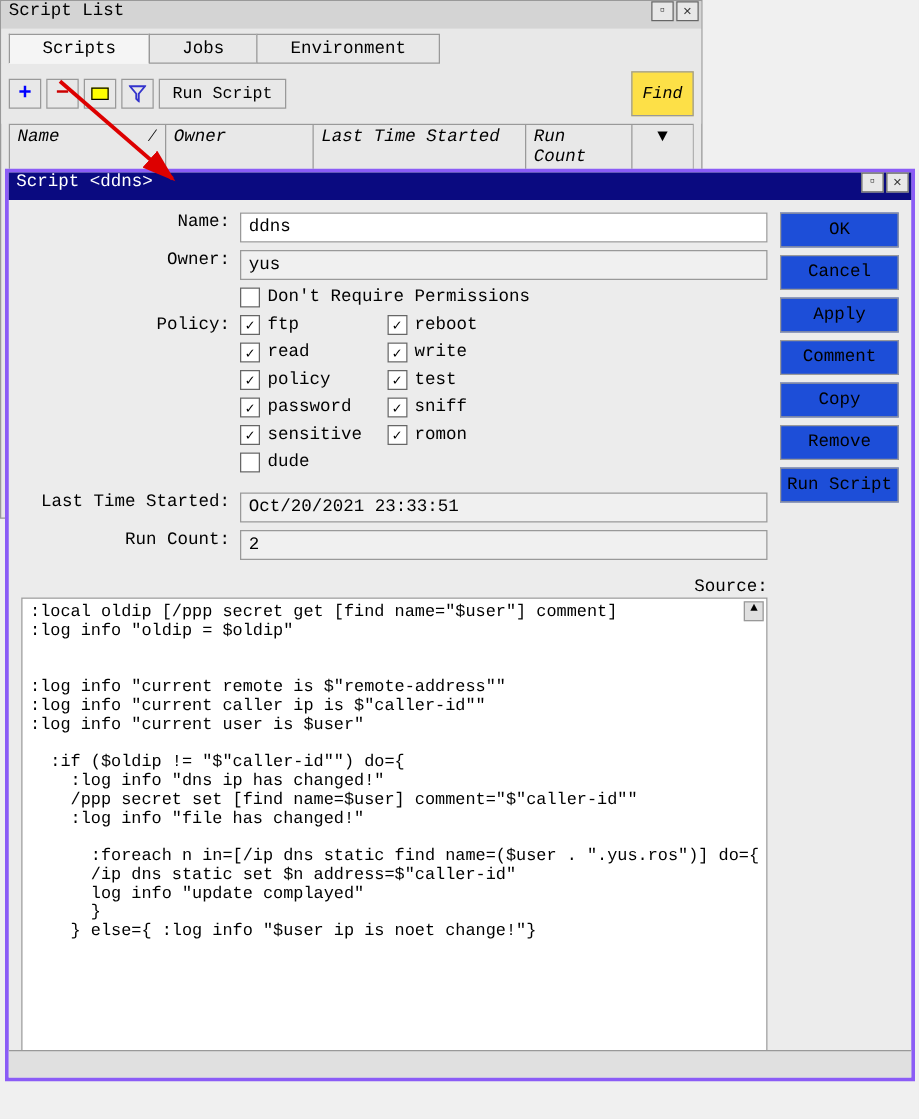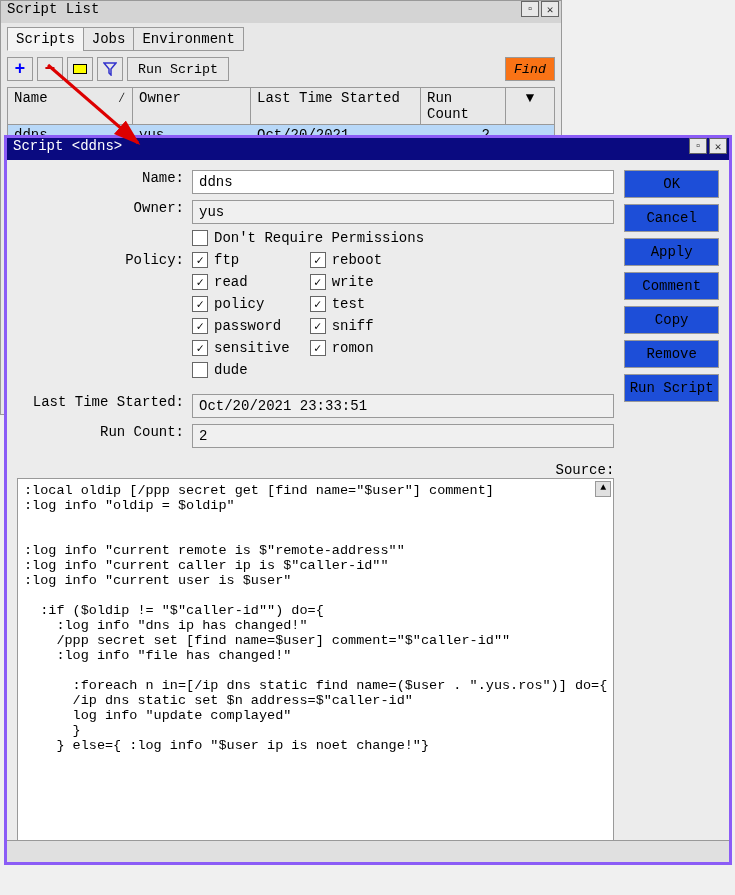--- a/index.html
+++ b/index.html
@@ -50,21 +50,21 @@
       color: #333;
       cursor: pointer;
     }
     
     .tabs {
       display: flex;
       background: #e8e8e8;
       padding: 4px 6px 0 6px;
     }
     .tab {
-      padding: 3px 8px;
+      padding: 3px 26px;
       border: 1px solid #999;
       background: #e8e8e8;
       margin-right: -1px;
       cursor: pointer;
       font-family: "Courier New", monospace;
     }
     .tab.active {
       background: #f5f5f5;
       border-bottom-color: #f5f5f5;
     }
@@ -88,38 +88,39 @@
     .run-btn {
       height: 24px;
       padding: 0 10px;
       background: #e8e8e8;
       border: 1px solid #999;
       cursor: pointer;
       font-family: "Courier New", monospace;
     }
     .find-btn {
       margin-left: auto;
-      height: 24px;
+      height: 36px;
       padding: 0 8px;
-      background: #f97316;
+      background: #fde047;
       border: 1px solid #999;
       font-style: italic;
       cursor: pointer;
       font-family: "Courier New", monospace;
     }
     
     .table-container {
       margin: 0 6px;
       border: 1px solid #999;
       background: #fff;
     }
     .table-header {
       display: flex;
       background: #e8e8e8;
       border-bottom: 1px solid #999;
+      font-style: italic;
     }
     .th {
       padding: 2px 6px;
       border-right: 1px solid #999;
       font-family: "Courier New", monospace;
     }
     .th-name { width: 125px; display: flex; justify-content: space-between; }
     .th-owner { width: 118px; }
     .th-last { width: 170px; }
     .th-run { width: 85px; }

